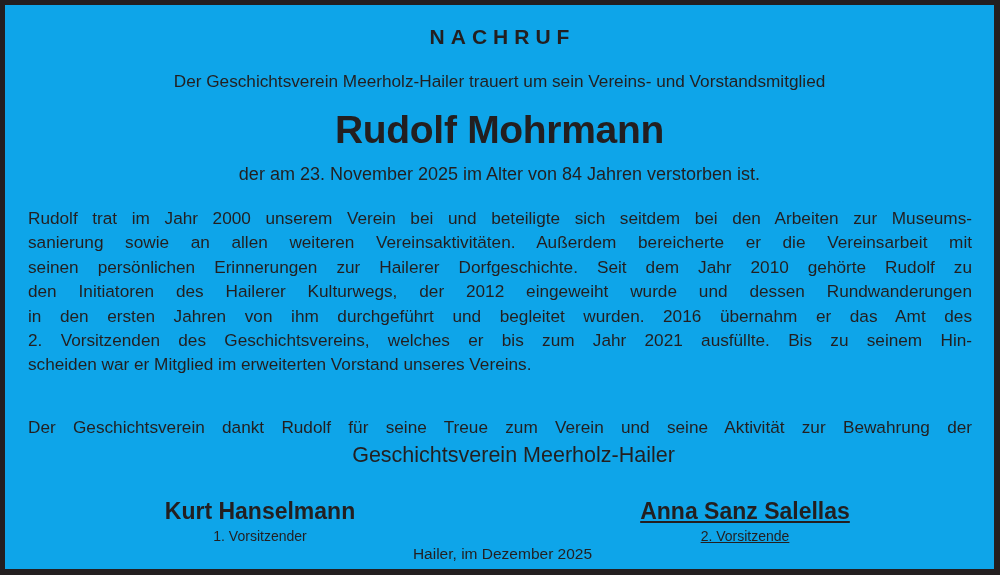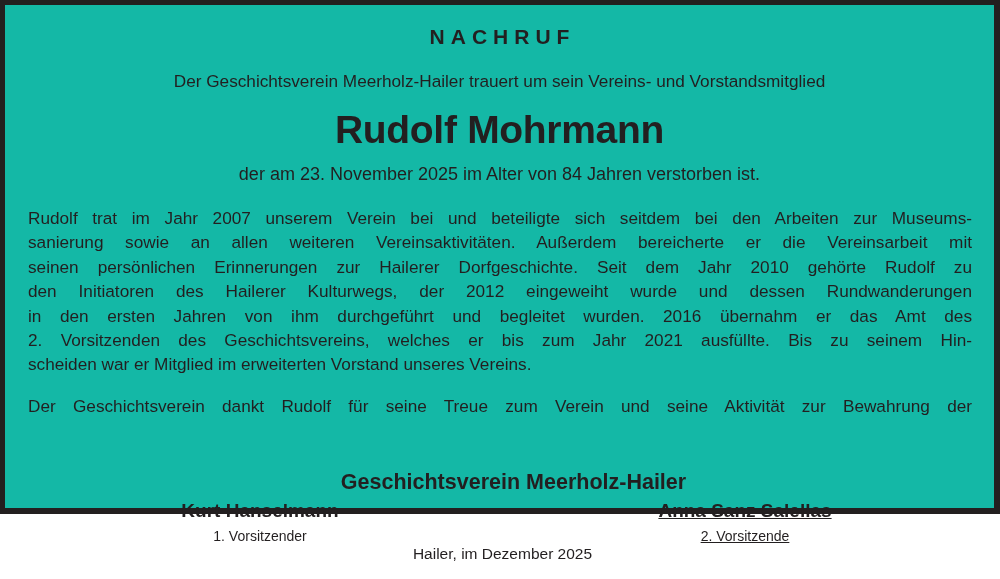--- a/index.html
+++ b/index.html
@@ -9,26 +9,26 @@
     }
     body {
       width: 1000px;
       height: 579px;
       overflow: hidden;
     }
     .frame {
       position: relative;
       box-sizing: border-box;
       width: 1000px;
-      height: 514px;
+      height: 575px;
       border-top: 5px solid #231f20;
       border-left: 5px solid #231f20;
       border-right: 6px solid #231f20;
       border-bottom: 6px solid #231f20;
-      background: #14b8a6;
+      background: #0ea5e9;
       color: #231f20;
       font-family: "Liberation Sans", sans-serif;
     }
     .abs {
       position: absolute;
       left: 0;
       right: 0;
       text-align: center;
       white-space: nowrap;
     }
@@ -64,36 +64,36 @@
       display: block;
       text-align: justify;
       text-align-last: justify;
       white-space: nowrap;
       height: 24.4px;
     }
     .body-text .line.last {
       text-align-last: left;
     }
     .p1 { top: 201px; }
-    .p2 { top: 389px; }
+    .p2 { top: 410px; }
     .sig-heading {
-      top: 465px;
+      top: 438px;
       font-size: 21.5px;
-      font-weight: bold;
+      font-weight: normal;
       margin-left: 28px;
     }
     .signer {
       position: absolute;
       width: 300px;
       text-align: center;
       white-space: nowrap;
     }
     .signer .sname {
       display: block;
-      font-size: 19px;
+      font-size: 23px;
       font-weight: bold;
       line-height: 24px;
     }
     .signer .srole {
       display: block;
       font-size: 14px;
       line-height: 26px;
       text-align: center;
     }
     .signer-left { left: 105px; top: 494px; }
@@ -111,21 +111,21 @@
 
   <div class="abs title">NACHRUF</div>
 
   <div class="abs intro">Der Geschichtsverein Meerholz-Hailer trauert um sein Vereins- und Vorstandsmitglied</div>
 
   <div class="abs name">Rudolf Mohrmann</div>
 
   <div class="abs death">der am 23. November 2025 im Alter von 84 Jahren verstorben ist.</div>
 
   <div class="body-text p1">
-    <span class="line">Rudolf trat im Jahr 2007 unserem Verein bei und beteiligte sich seitdem bei den Arbeiten zur Museums-</span>
+    <span class="line">Rudolf trat im Jahr 2000 unserem Verein bei und beteiligte sich seitdem bei den Arbeiten zur Museums-</span>
     <span class="line">sanierung sowie an allen weiteren Vereinsaktivitäten. Außerdem bereicherte er die Vereinsarbeit mit</span>
     <span class="line">seinen persönlichen Erinnerungen zur Hailerer Dorfgeschichte. Seit dem Jahr 2010 gehörte Rudolf zu</span>
     <span class="line">den Initiatoren des Hailerer Kulturwegs, der 2012 eingeweiht wurde und dessen Rundwanderungen</span>
     <span class="line">in den ersten Jahren von ihm durchgeführt und begleitet wurden. 2016 übernahm er das Amt des</span>
     <span class="line">2. Vorsitzenden des Geschichtsvereins, welches er bis zum Jahr 2021 ausfüllte. Bis zu seinem Hin-</span>
     <span class="line last">scheiden war er Mitglied im erweiterten Vorstand unseres Vereins.</span>
   </div>
 
   <div class="body-text p2">
     <span class="line">Der Geschichtsverein dankt Rudolf für seine Treue zum Verein und seine Aktivität zur Bewahrung der</span>

